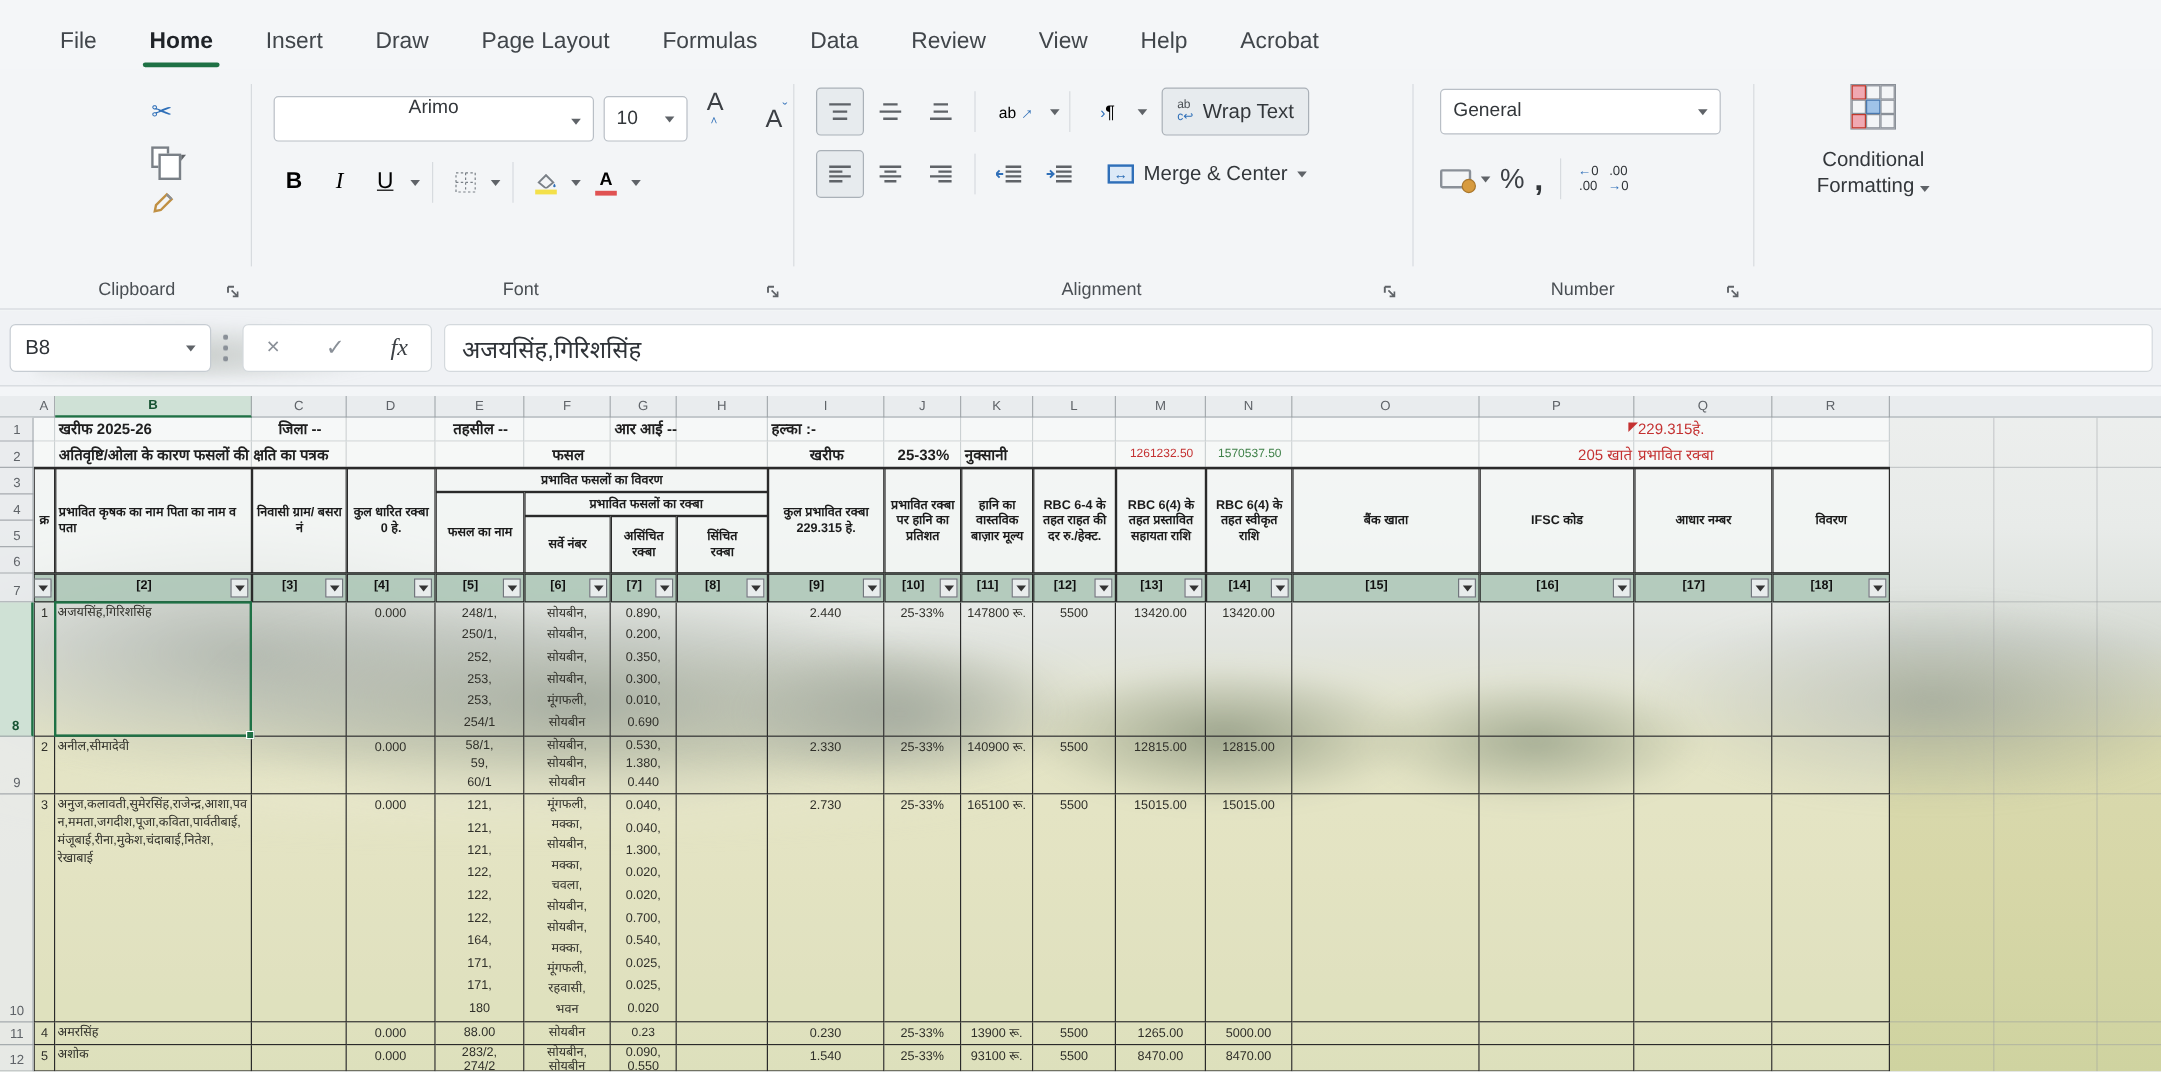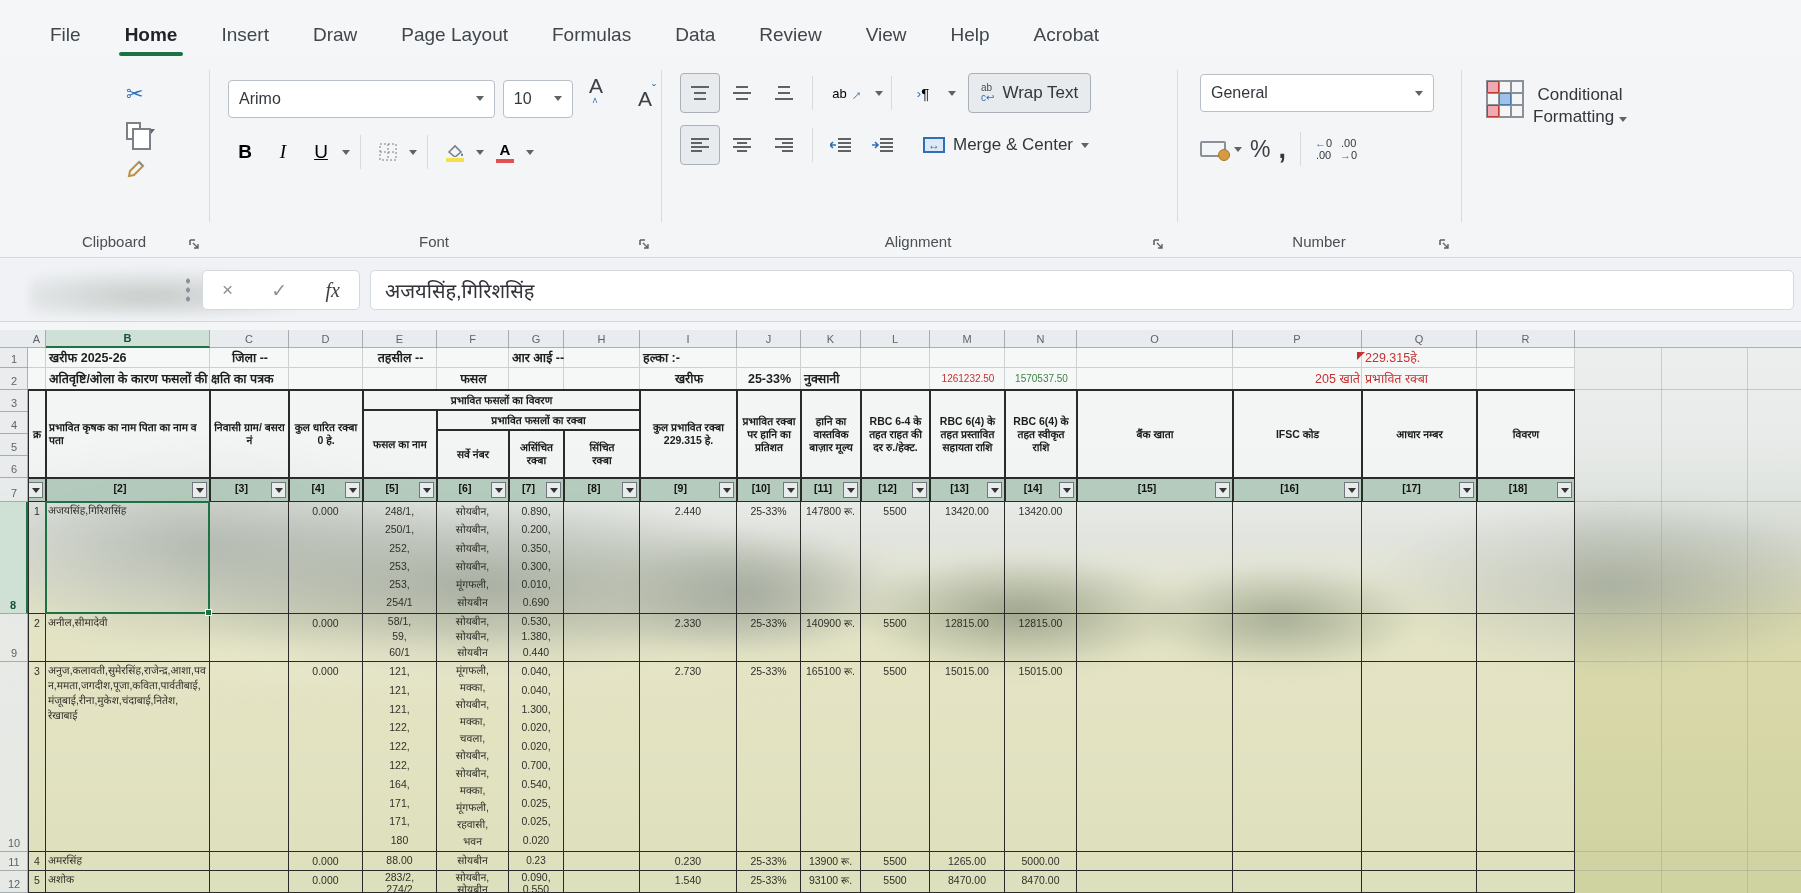--- a/index.html
+++ b/index.html
@@ -54,21 +54,21 @@
   
   .num-row1{position:absolute;left:16px;top:16px;right:20px;}
   .num-row2{position:absolute;left:16px;top:70px;display:flex;align-items:center;gap:8px;height:42px;}
   .money{position:relative;width:26px;height:16px;border:2px solid #8a9098;border-radius:2px;}
   .money::after{content:"";position:absolute;right:-6px;bottom:-6px;width:10px;height:10px;border-radius:50%;background:#d79b3f;border:1px solid #a8762c;}
   .pct{font-size:23px;color:#3c4045;}
   .comma{font-size:27px;font-weight:bold;color:#33373b;line-height:0.6;}
   .decimal{display:flex;flex-direction:column;font-size:11px;line-height:12px;color:#33373b;text-align:center;}
   .decimal .arr{color:#2f6fb8;}
   
-  .cfbtn{position:absolute;left:24px;top:12px;width:150px;display:flex;flex-direction:row;align-items:center;}
+  .cfbtn{position:absolute;left:24px;top:12px;width:150px;display:flex;flex-direction:column;align-items:center;}
   .cfico{display:grid;grid-template-columns:12px 12px 12px;grid-template-rows:12px 12px 12px;border:1px solid #8a9098;}
   .cfico div{border:1px solid #8a9098;}
   .cf-p{background:#f0a9b2;border-color:#c0392b !important;}
   .cf-b{background:#9fc3e8;border-color:#4a7ab0 !important;}
   .cftxt{margin-top:14px;font-size:17px;color:#33373b;text-align:center;line-height:22px;}
   
   .fbar{position:absolute;left:0;top:259px;width:1801px;height:63px;background:#f0f2f5;border-bottom:1px solid #d4d8dc;}
   .namebox{position:absolute;left:8px;top:11px;width:168px;height:40px;background:#fff;border:1px solid #c6ccd2;border-radius:5px;display:flex;align-items:center;padding:0 12px;font-size:17px;color:#2f3338;}
   .namebox .chev{margin-left:auto;}
   .dots{position:absolute;left:186px;top:18px;width:4px;height:26px;background:radial-gradient(circle 2px,#8a9098 2px,transparent 2.5px) center/4px 9px repeat-y;}
@@ -124,21 +124,21 @@
         <svg width="12" height="12">
             <path d="M2 2 h5 M2 2 v5" stroke="#5f6368" stroke-width="1.6" fill="none"></path>
             <path d="M5 5 l5 5 M10 6 v4 h-4" stroke="#5f6368" stroke-width="1.4" fill="none"></path>
           </svg>
       </div>
       <div class="gsep" style="right:-6px;"></div>
     </div>
 
     <div class="group" style="left:214px;width:440px;">
       <div class="fg-row1">
-        <div class="combo" style="width:276px;">
+        <div class="combo" style="width:276px;flex-direction:column;">
             <span>Arimo</span>
             <span class="chev"></span>
           </div>
         <div class="combo" style="width:72px;">
             <span>10</span>
             <span class="chev"></span>
           </div>
         <div class="AA">A<sup>＾</sup></div>
         <div class="AA">A<sup>ˇ</sup></div>
       </div>
@@ -307,20 +307,24 @@
             <div></div>
             <div></div>
         </div>
         <div class="cftxt"><span>Conditional Formatting</span> <span class="chev"></span></div>
       </div>
     </div>
   </div>
 
   <div class="fbar">
     <div class="fblotch"></div>
+    <div class="namebox">
+        <span>B8</span>
+        <span class="chev"></span>
+      </div>
     <div class="dots"></div>
     <div class="fxbox">
       <span>×</span>
       <span>✓</span>
       <span class="fx">fx</span>
     </div>
     <div class="finput">
         <span>अजयसिंह,गिरिशसिंह</span>
       </div>
   </div>

